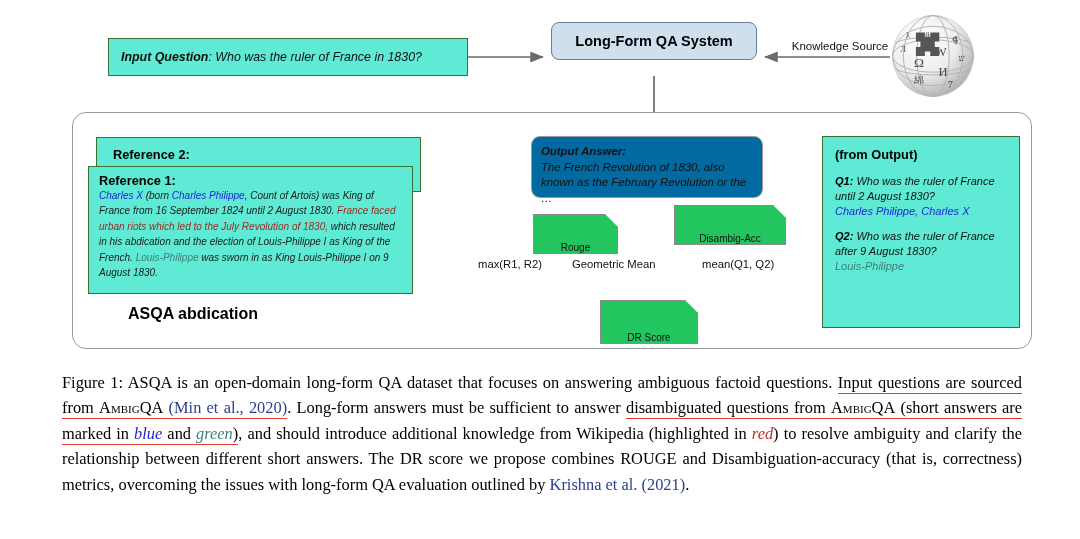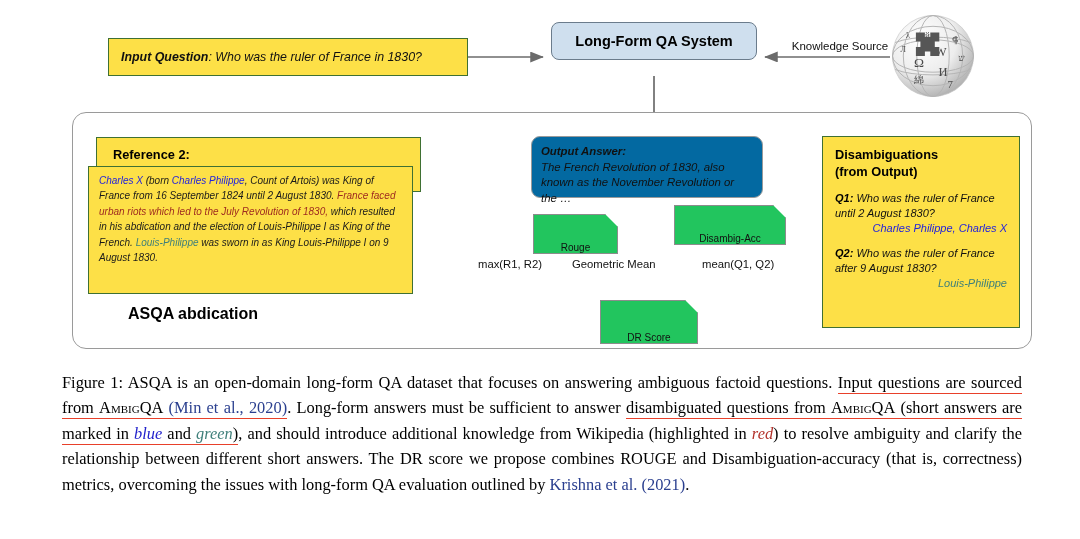--- a/index.html
+++ b/index.html
@@ -16,21 +16,21 @@
     font-family: "Liberation Sans", sans-serif;
   }
 
   
   .box {
     position: absolute;
     box-sizing: border-box;
   }
   .greenbox {
     border: 1.6px solid #3f7033;
-    background: #fde047;
+    background: #5eead4;
   }
   .roundbox {
     border: 1.4px solid #9a9a9a;
     border-radius: 9px;
     background: #ffffff;
   }
 
   
   #input-question {
     left: 108px; top: 38px; width: 360px; height: 38px;
@@ -131,21 +131,21 @@
   #disambiguations-box {
     left: 822px; top: 136px; width: 198px; height: 192px;
     padding: 9px 12px;
   }
   #disambiguations-title {
     font-size: 12.8px; font-weight: bold; color: #000; line-height: 17px;
   }
   .qa-block { margin-top: 11px; font-size: 11px; line-height: 14.8px; }
   .qa-block .qlabel { font-weight: bold; font-style: italic; }
   .qa-block .qtext  { font-style: italic; color: #111; }
-  .qa-block .qans   { font-style: italic; text-align: right; }
+  .qa-block .qans   { font-style: italic; }
 
   
   #wires { position: absolute; left: 0; top: 0; width: 1080px; height: 539px; pointer-events: none; }
 
   
   #wiki-globe {
     position: absolute; left: 888px; top: 10px; width: 90px; height: 92px;
   }
 
   
@@ -249,45 +249,45 @@
   </svg>
 
   <div class="box roundbox" id="asqa-container"></div>
   <div class="box" id="asqa-label">ASQA abdication</div>
 
   <div class="box greenbox" id="reference2-box">
     <div id="reference2-title">Reference 2:</div>
   </div>
 
   <div class="box greenbox" id="reference1-box">
+    <div id="reference1-title">Reference 1:</div>
     <div id="reference1-body"><span class="c-blue">Charles X</span><span> (born </span><span class="c-blue">Charles Philippe</span><span>, Count of Artois) was King of France from 16 September 1824 until 2 August 1830. </span><span class="c-red">France faced urban riots which led to the July Revolution of 1830,</span><span> which resulted in his abdication and the election of Louis-Philippe I as King of the French. </span><span class="c-green">Louis-Philippe</span><span> was sworn in as King Louis-Philippe I on 9 August 1830.</span></div>
   </div>
 
   <div class="box" id="output-answer">
     <div class="hdr">Output Answer:</div>
-    <div>The French Revolution of 1830, also known as the November Revolution or the …</div>
+    <div>The French Revolution of 1830, also known as the February Revolution or the …</div>
   </div>
 
   <div class="note" id="rouge-box">
     <span>Rouge</span>
   </div>
   <div class="note" id="disambig-box">
     <span>Disambig-Acc</span>
   </div>
   <div class="note" id="drscore-box">
     <span>DR Score</span>
   </div>
 
   <div class="edge-label" id="label-max">max(R1, R2)</div>
   <div class="edge-label" id="label-geo">Geometric Mean</div>
   <div class="edge-label" id="label-mean">mean(Q1, Q2)</div>
 
   <div class="box greenbox" id="disambiguations-box">
     <div id="disambiguations-title">
-      <div>Disambiguations</div>
       <div>(from Output)</div>
     </div>
     <div id="disambiguations-items">
         <div class="qa-block"><span class="qlabel">Q1:</span><span class="qtext"> Who was the ruler of France until 2 August 1830?</span><div class="qans c-blue">Charles Philippe, Charles X</div></div>
         <div class="qa-block"><span class="qlabel">Q2:</span><span class="qtext"> Who was the ruler of France after 9 August 1830?</span><div class="qans c-green">Louis-Philippe</div></div>
       </div>
   </div>
 
   <div id="caption">
     <span>Figure 1:</span><span id="caption-body"><span> ASQA is an open-domain long-form QA dataset that focuses on answering ambiguous factoid questions. </span><span class="uline">Input questions are sourced from </span><span class="uline sc">AmbigQA</span><span class="uline"> </span><span class="uline cite">(Min et al., 2020)</span><span>. Long-form answers must be sufficient to answer </span><span class="uline">disambiguated questions from </span><span class="uline sc">AmbigQA</span><span class="uline"> (short answers are marked in </span><span class="uline hl-blue">blue</span><span class="uline"> and </span><span class="uline hl-green">green</span><span class="uline">)</span><span>, and should introduce additional knowledge from Wikipedia (highlighted in </span><span class="hl-red">red</span><span>) to resolve ambiguity and clarify the relationship between different short answers. The DR score we propose combines ROUGE and Disambiguation-accuracy (that is, correctness) metrics, overcoming the issues with long-form QA evaluation outlined by </span><span class="cite">Krishna et al.</span><span> </span><span class="cite">(2021)</span><span>.</span></span>

